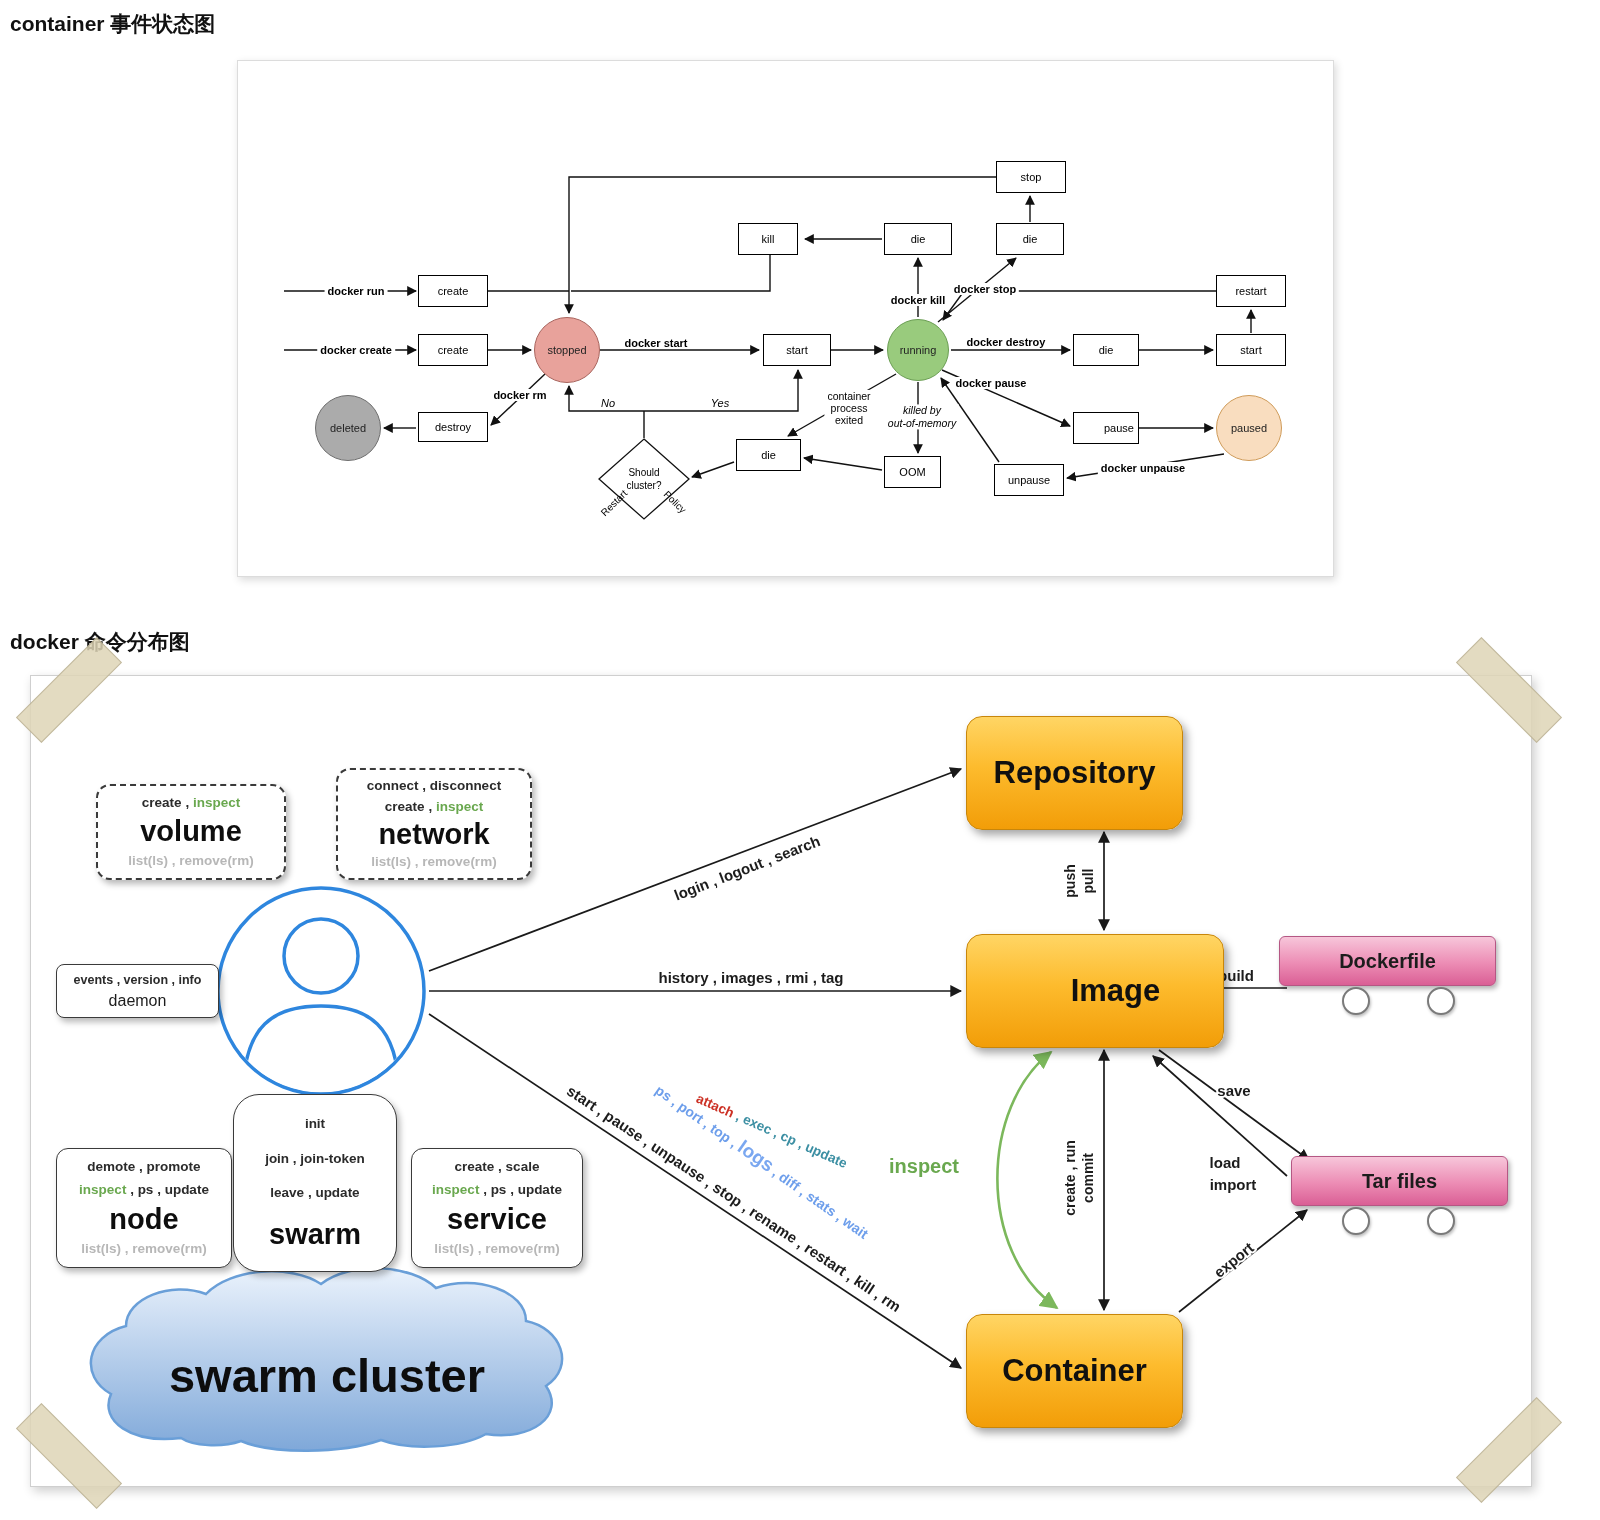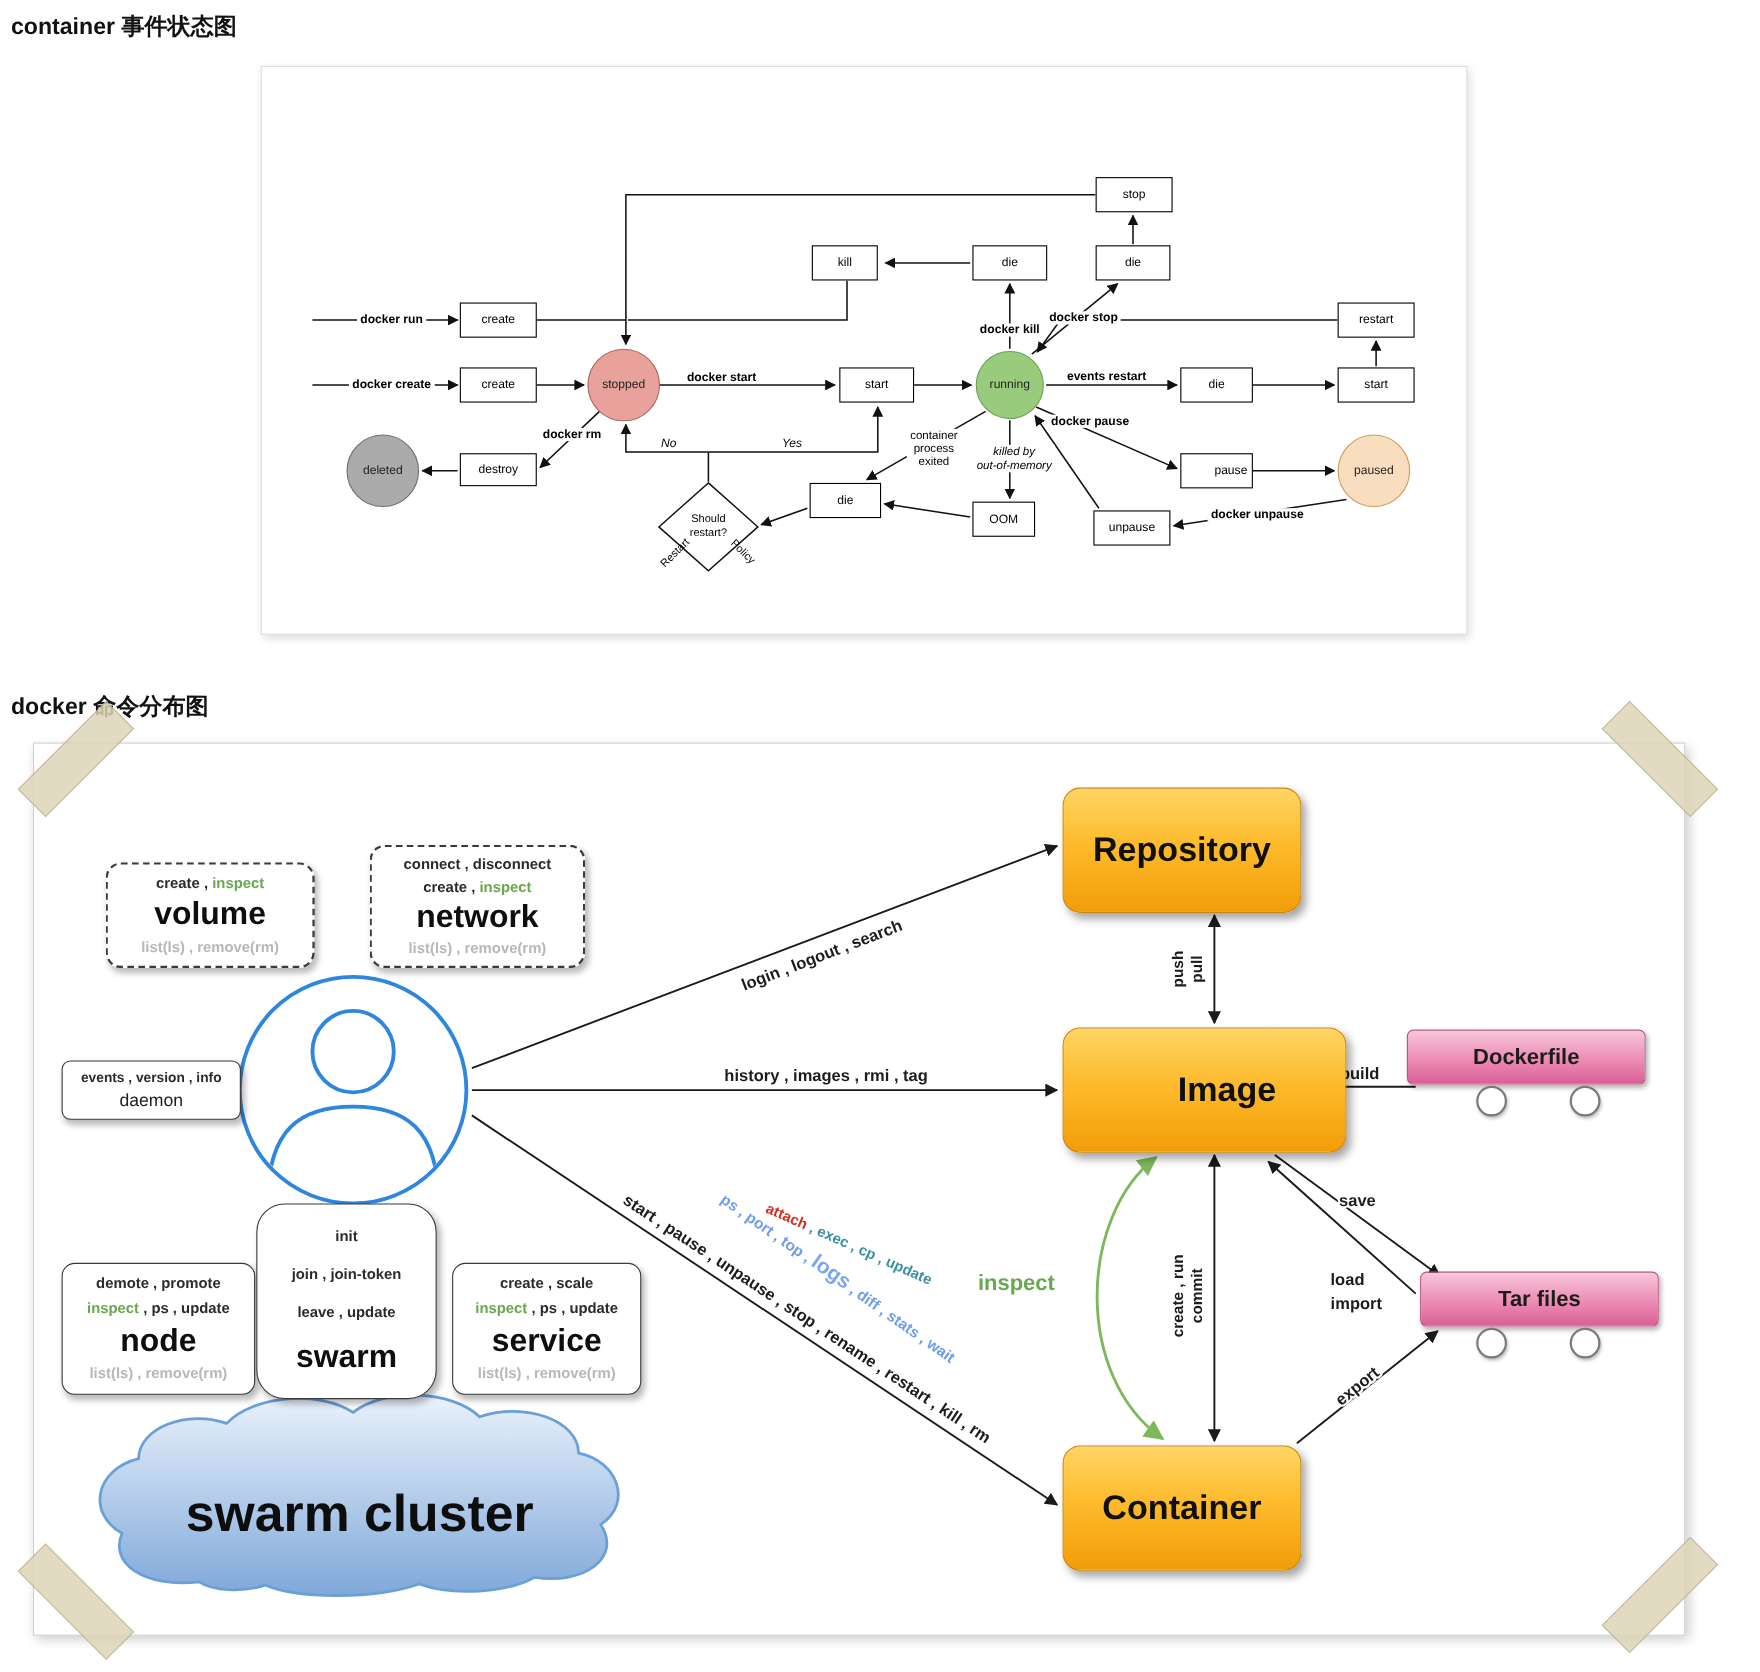--- a/index.html
+++ b/index.html
@@ -111,29 +111,29 @@
   <div class="sbox" style="left:835px;top:351px;width:66px;height:32px;padding-left:26px;">pause</div>
   <div class="sbox" style="left:756px;top:403px;width:70px;height:32px;">unpause</div>
 
   <div class="scircle" style="left:296px;top:256px;width:66px;height:66px;background:#e8a29b;border-color:#a8655e;">stopped</div>
   <div class="scircle" style="left:649px;top:258px;width:62px;height:62px;background:#99cb7d;border-color:#6b9e54;">running</div>
   <div class="scircle" style="left:978px;top:334px;width:66px;height:66px;background:#f9ddbf;border-color:#cf9b59;">paused</div>
   <div class="scircle" style="left:77px;top:334px;width:66px;height:66px;background:#ababab;border-color:#6e6e6e;">deleted</div>
 
   <div class="sdiamond-text" style="left:406px;top:418px;">
     <div>Should</div>
-    <div>restart?</div>
+    <div>cluster?</div>
   </div>
 
   <div class="slabel" style="left:118px;top:230px;">docker run</div>
   <div class="slabel" style="left:118px;top:289px;">docker create</div>
   <div class="slabel" style="left:418px;top:282px;">docker start</div>
   <div class="slabel" style="left:680px;top:239px;">docker kill</div>
   <div class="slabel" style="left:747px;top:228px;">docker stop</div>
-  <div class="slabel" style="left:768px;top:281px;">events restart</div>
+  <div class="slabel" style="left:768px;top:281px;">docker destroy</div>
   <div class="slabel" style="left:753px;top:322px;">docker pause</div>
   <div class="slabel" style="left:905px;top:407px;">docker unpause</div>
   <div class="slabel" style="left:282px;top:334px;">docker rm</div>
   <div class="slabel it" style="left:370px;top:342px;">No</div>
   <div class="slabel it" style="left:482px;top:342px;">Yes</div>
   <div class="slabel" style="left:611px;top:347px;font-weight:normal;font-size:10.5px;line-height:1.15;">
     <div>container</div>
     <div>process</div>
     <div>exited</div>
   </div>

